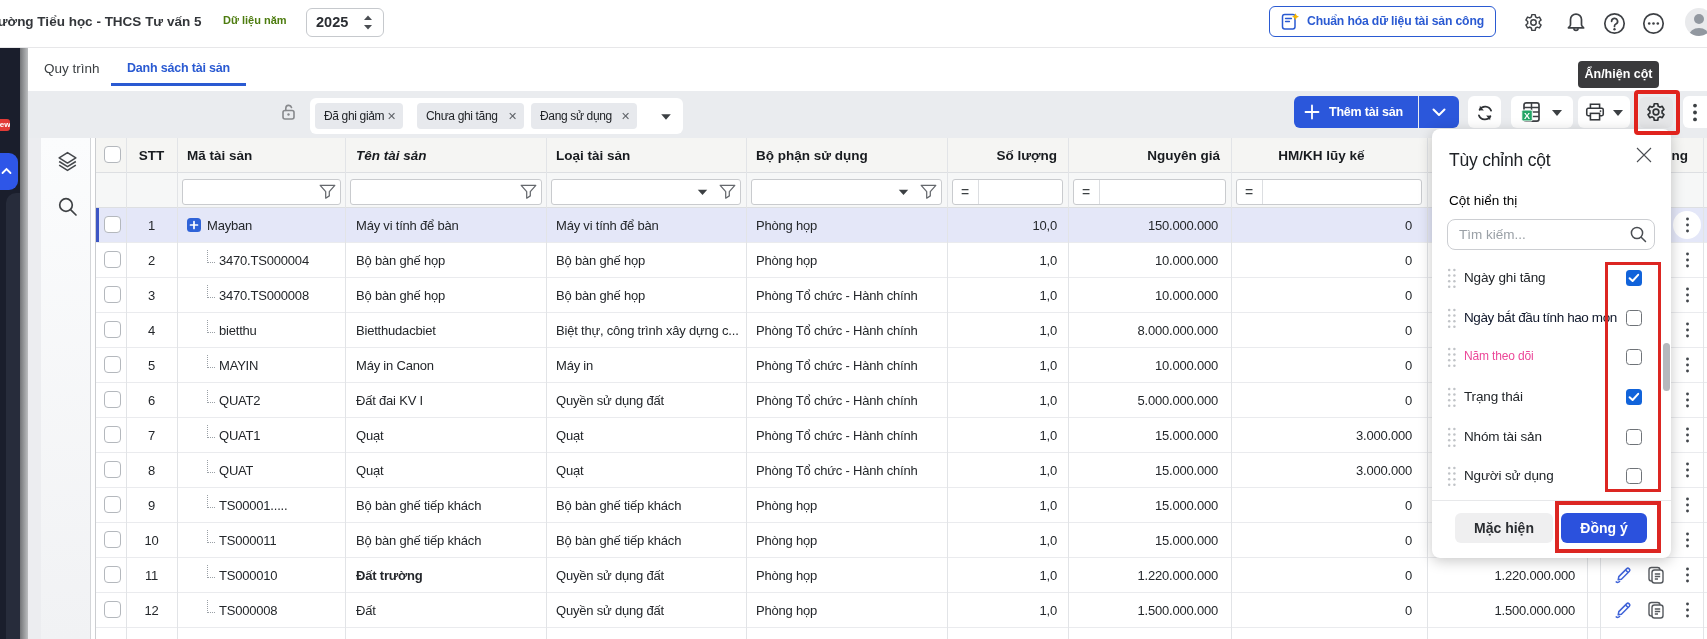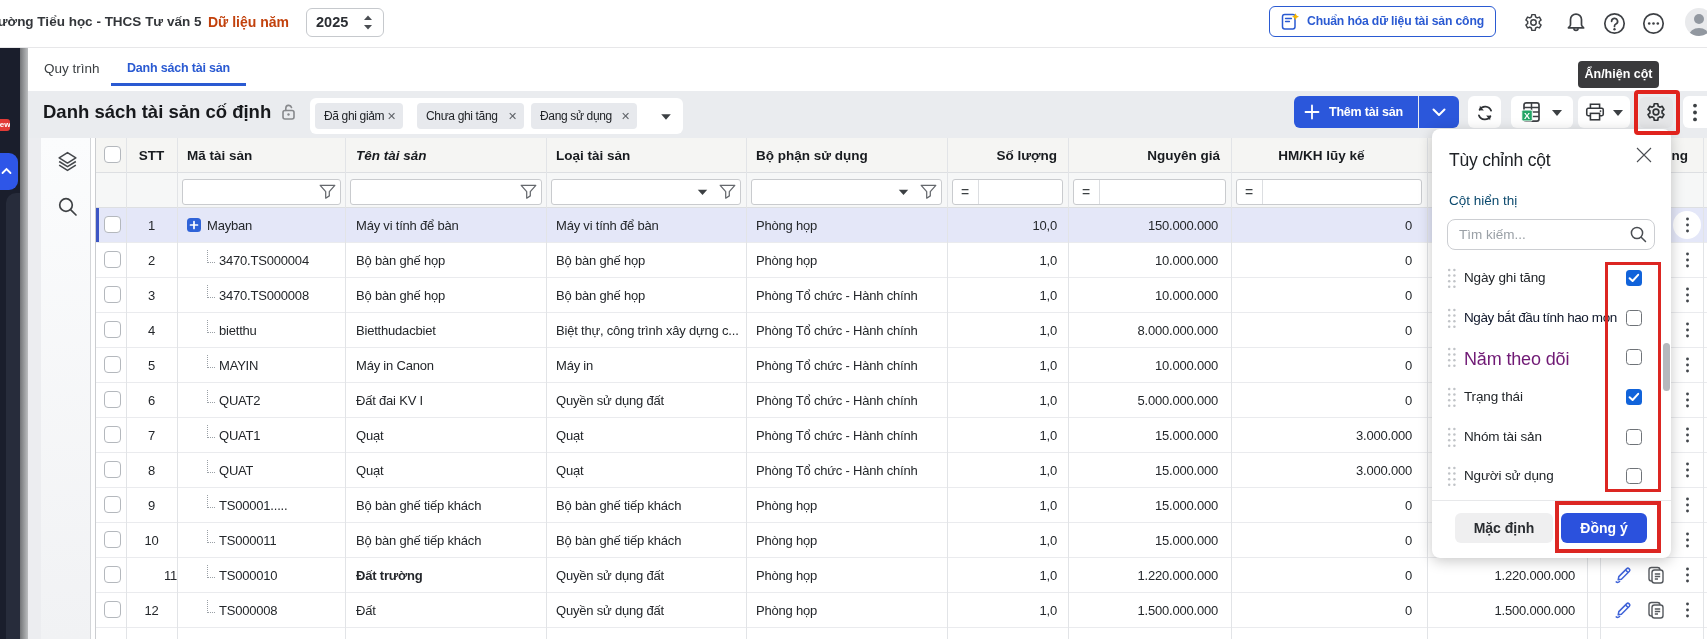--- a/index.html
+++ b/index.html
@@ -16,21 +16,21 @@
 <div class="a" style="left:0;top:47px;width:20px;height:592px;background:#1a1e2c;"></div>
 <div class="a" style="left:6px;top:193px;width:14px;height:446px;background:#272c3b;border-top-left-radius:10px;"></div>
 <div class="a" style="left:0;top:119px;width:10px;height:12px;background:#e23b36;border-radius:0 3px 3px 0;color:#fff;font-size:8px;font-weight:bold;line-height:12px;overflow:hidden;"><span style="margin-left:-6px;">New</span></div>
 <div class="a" style="left:-8px;top:153px;width:26px;height:37px;background:#2e56e8;border-radius:9px;"></div>
 <svg class="a" style="left:1px;top:167px;" width="11" height="8" viewBox="0 0 11 8">
       <polyline points="1.5,6 5.5,2 9.5,6" fill="none" stroke="#fff" stroke-width="1.8" stroke-linecap="round"></polyline>
     </svg>
 <div class="a" style="left:20px;top:47px;width:8px;height:592px;background:linear-gradient(90deg,#737578 0%,#9b9d9f 55%,#bcbec0 100%);"></div>
 <div class="a" style="left:0;top:0;width:1707px;height:48px;background:#fff;border-bottom:1px solid #e7e7e9;"></div>
 <div class="a" style="left:-15px;top:14px;font-size:13.5px;font-weight:bold;color:#33363a;white-space:nowrap;">Trường Tiểu học - THCS Tư vấn 5</div>
-<div class="a" style="left:208px;top:14px;font-size:14px;font-weight:bold;color:#c2410c;">Dữ liệu năm</div>
+<div class="a" style="left:223px;top:14px;font-size:11px;font-weight:bold;color:#4d7c0f;">Dữ liệu năm</div>
 <div class="a" style="left:306px;top:8px;width:78px;height:29px;border:1px solid #c6c9cd;border-radius:6px;background:#fff;"></div>
 <div class="a" style="left:316px;top:14px;font-size:14.5px;font-weight:bold;color:#2b2e33;">2025</div>
 <svg class="a" style="left:362px;top:14px;" width="12" height="17" viewBox="0 0 12 17">
       <path d="M2 6 L6 1.5 L10 6 Z" fill="#4a4d52"></path>
       <path d="M2 11 L6 15.5 L10 11 Z" fill="#4a4d52"></path>
     </svg>
 <div class="a" style="left:1269px;top:6px;width:227px;height:31px;border:1px solid #2a5ad2;border-radius:6px;background:#fff;"></div>
 <svg class="a" style="left:1281px;top:12px;" width="19" height="19" viewBox="0 0 19 19">
       <rect x="1.5" y="2.5" width="12.5" height="14.5" rx="2.2" fill="none" stroke="#2a5ad2" stroke-width="1.5"></rect>
       <path d="M4.5 6.5h6M4.5 9.5h4" stroke="#2a5ad2" stroke-width="1.3" stroke-linecap="round"></path>
@@ -65,21 +65,20 @@
       <circle cx="15" cy="15" r="14" fill="#e9eaec"></circle>
       <g clip-path="url(#avc)">
         <circle cx="15" cy="12" r="5" fill="#9298a0"></circle>
         <path d="M5 29a10 8 0 0 1 20 0Z" fill="#9298a0"></path>
       </g>
     </svg>
 <div class="a" style="left:44px;top:61px;font-size:13.5px;color:#3c4043;">Quy trình</div>
 <div class="a" style="left:127px;top:61px;font-size:12.5px;letter-spacing:-0.2px;font-weight:bold;color:#2a5ad2;">Danh sách tài sản</div>
 <div class="a" style="left:111px;top:83px;width:135px;height:3px;background:#2a5ad2;"></div>
 <div class="a" style="left:28px;top:91px;width:1679px;height:47px;background:#eaecef;"></div>
-<div class="a" style="left:43px;top:101px;font-size:18.5px;font-weight:bold;color:#17191c;">Danh sách tài sản cố định</div>
 <svg class="a" style="left:280px;top:103px;" width="18" height="18" viewBox="0 0 18 18">
       <rect x="3" y="7.5" width="11" height="8.5" rx="2" fill="none" stroke="#87898c" stroke-width="1.6"></rect>
       <path d="M5.8 7.5V5.2a2.9 2.9 0 0 1 5.7-.7" fill="none" stroke="#87898c" stroke-width="1.6" stroke-linecap="round"></path>
       <circle cx="8.5" cy="11.5" r="1.2" fill="#87898c"></circle>
     </svg>
 <div class="a" style="left:310px;top:98px;width:373px;height:36px;background:#fff;border-radius:6px;"></div>
 <div class="a" style="left:315px;top:103px;width:88px;height:26px;background:#e7e9ed;border-radius:4px;font-size:12px;letter-spacing:-0.25px;color:#212428;line-height:26px;text-align:left;"><span style="margin-left:9px;letter-spacing:-0.35px;">Đã ghi giảm</span><span style="position:absolute;right:7px;top:0;color:#5f6368;font-size:11px;">✕</span></div>
 <div class="a" style="left:417px;top:103px;width:107px;height:26px;background:#e7e9ed;border-radius:4px;font-size:12px;letter-spacing:-0.25px;color:#212428;line-height:26px;text-align:left;"><span style="margin-left:9px;letter-spacing:-0.35px;">Chưa ghi tăng</span><span style="position:absolute;right:7px;top:0;color:#5f6368;font-size:11px;">✕</span></div>
 <div class="a" style="left:531px;top:103px;width:106px;height:26px;background:#e7e9ed;border-radius:4px;font-size:12px;letter-spacing:-0.25px;color:#212428;line-height:26px;text-align:left;"><span style="margin-left:9px;letter-spacing:-0.35px;">Đang sử dụng</span><span style="position:absolute;right:7px;top:0;color:#5f6368;font-size:11px;">✕</span></div>
 <svg class="a" style="left:660px;top:113px;" width="12" height="8" viewBox="0 0 12 8">
@@ -376,21 +375,21 @@
 <div class="txt num" style="left:1231px;top:533px;width:181px;">0</div>
 <svg class="a" style="left:1685px;top:532px;" width="5" height="16" viewBox="0 0 5 16">
       <g fill="#42464b">
         <circle cx="2.5" cy="2" r="1.45"></circle>
         <circle cx="2.5" cy="8" r="1.45"></circle>
         <circle cx="2.5" cy="14" r="1.45"></circle>
       </g>
     </svg>
 <div class="hline" style="left:96px;top:592px;width:1611px;"></div>
 <div class="cb" style="left:104px;top:566px;"></div>
-<div class="txt" style="left:126px;top:568px;width:51px;text-align:right;">11</div>
+<div class="txt" style="left:126px;top:568px;width:51px;text-align:center;">11</div>
 <div class="a" style="left:207px;top:565px;width:8px;height:13px;border-left:1px dotted #9aa0a6;border-bottom:1px dotted #9aa0a6;"></div>
 <div class="txt" style="left:219px;top:568px;">TS000010</div>
 <div class="txt" style="left:356px;top:568px;width:184px;font-weight:bold;">Đất trường</div>
 <div class="txt" style="left:556px;top:568px;width:184px;">Quyền sử dụng đất</div>
 <div class="txt" style="left:756px;top:568px;width:185px;">Phòng họp</div>
 <div class="txt num" style="left:947px;top:568px;width:110px;">1,0</div>
 <div class="txt num" style="left:1068px;top:568px;width:150px;">1.220.000.000</div>
 <div class="txt num" style="left:1231px;top:568px;width:181px;">0</div>
 <div class="txt num" style="left:1427px;top:568px;width:148px;">1.220.000.000</div>
 <svg class="a" style="left:1613px;top:565px;" width="20" height="20" viewBox="0 0 20 20">
@@ -458,21 +457,21 @@
 <div class="vline" style="left:1231px;top:138px;height:501px;"></div>
 <div class="vline" style="left:1427px;top:138px;height:501px;"></div>
 <div class="vline" style="left:1587px;top:138px;height:501px;"></div>
 <div class="vline" style="left:1600px;top:138px;height:501px;"></div>
 <div class="vline" style="left:1703px;top:138px;height:501px;"></div>
 <div class="a" style="left:1432px;top:129px;width:239px;height:429px;background:#fff;border-radius:8px;box-shadow:0 3px 14px rgba(0,0,0,0.22);"></div>
 <div class="a" style="left:1449px;top:150px;font-size:17.5px;letter-spacing:-0.2px;color:#202327;">Tùy chỉnh cột</div>
 <svg class="a" style="left:1635px;top:146px;" width="18" height="18" viewBox="0 0 18 18">
       <path d="M2 2 L16 16 M16 2 L2 16" stroke="#4a4d52" stroke-width="1.1"></path>
     </svg>
-<div class="a" style="left:1449px;top:193px;font-size:13.5px;color:#0c4a6e;">Cột hiển thị</div>
+<div class="a" style="left:1449px;top:193px;font-size:13.5px;color:#000000;">Cột hiển thị</div>
 <div class="a" style="left:1447px;top:219px;width:208px;height:31px;background:#fff;border:1px solid #ccced2;border-radius:8px;"></div>
 <div class="a" style="left:1459px;top:227px;font-size:13.5px;color:#9aa0a6;">Tìm kiếm...</div>
 <svg class="a" style="left:1628px;top:224px;" width="21" height="21" viewBox="0 0 21 21">
       <circle cx="9" cy="9" r="5.6" fill="none" stroke="#4a4d52" stroke-width="1.5"></circle>
       <path d="M13.2 13.2 17.5 17.5" stroke="#4a4d52" stroke-width="1.5" stroke-linecap="round"></path>
     </svg>
 <svg class="a" style="left:1447px;top:268px;" width="10" height="21" viewBox="0 0 10 21">
       <g fill="#c0c3c7">
         <circle cx="2.2" cy="2" r="1.25"></circle>
         <circle cx="7.4" cy="2" r="1.25"></circle>
@@ -508,21 +507,21 @@
         <circle cx="2.2" cy="2" r="1.25"></circle>
         <circle cx="7.4" cy="2" r="1.25"></circle>
         <circle cx="2.2" cy="7.6" r="1.25"></circle>
         <circle cx="7.4" cy="7.6" r="1.25"></circle>
         <circle cx="2.2" cy="13.2" r="1.25"></circle>
         <circle cx="7.4" cy="13.2" r="1.25"></circle>
         <circle cx="2.2" cy="18.8" r="1.25"></circle>
         <circle cx="7.4" cy="18.8" r="1.25"></circle>
       </g>
     </svg>
-<div class="a" style="left:1464px;top:349px;font-size:18px;letter-spacing:-0.15px;color:#701a75;white-space:nowrap;">Năm theo dõi</div>
+<div class="a" style="left:1464px;top:349px;font-size:12px;letter-spacing:-0.15px;color:#ec4899;white-space:nowrap;">Năm theo dõi</div>
 <div class="a" style="left:1626px;top:349px;width:16px;height:16px;background:#fff;border:1.6px solid #6f7378;border-radius:3.5px;"></div>
 <svg class="a" style="left:1447px;top:387px;" width="10" height="21" viewBox="0 0 10 21">
       <g fill="#c0c3c7">
         <circle cx="2.2" cy="2" r="1.25"></circle>
         <circle cx="7.4" cy="2" r="1.25"></circle>
         <circle cx="2.2" cy="7.6" r="1.25"></circle>
         <circle cx="7.4" cy="7.6" r="1.25"></circle>
         <circle cx="2.2" cy="13.2" r="1.25"></circle>
         <circle cx="7.4" cy="13.2" r="1.25"></circle>
         <circle cx="2.2" cy="18.8" r="1.25"></circle>
@@ -557,18 +556,18 @@
         <circle cx="2.2" cy="13.2" r="1.25"></circle>
         <circle cx="7.4" cy="13.2" r="1.25"></circle>
         <circle cx="2.2" cy="18.8" r="1.25"></circle>
         <circle cx="7.4" cy="18.8" r="1.25"></circle>
       </g>
     </svg>
 <div class="a" style="left:1464px;top:468px;font-size:13.5px;letter-spacing:-0.15px;color:#212529;white-space:nowrap;">Người sử dụng</div>
 <div class="a" style="left:1626px;top:468px;width:16px;height:16px;background:#fff;border:1.6px solid #6f7378;border-radius:3.5px;"></div>
 <div class="a" style="left:1663px;top:343px;width:7px;height:48px;background:#b6b9bd;border-radius:4px;"></div>
 <div class="hline" style="left:1432px;top:500px;width:239px;background:#e7e8ea;"></div>
-<div class="a" style="left:1455px;top:513px;width:98px;height:30px;background:#efeff0;border-radius:6px;font-size:14px;font-weight:bold;color:#2a2d31;text-align:center;line-height:30px;">Mặc định</div>
+<div class="a" style="left:1455px;top:513px;width:98px;height:30px;background:#efeff0;border-radius:6px;font-size:14px;font-weight:bold;color:#2a2d31;text-align:center;line-height:30px;">Mặc hiện</div>
 <div class="a" style="left:1561px;top:513px;width:86px;height:30px;background:#2b51dd;border-radius:6px;font-size:14px;font-weight:bold;color:#fff;text-align:center;line-height:30px;">Đồng ý</div>
 <div class="a" style="left:1634px;top:90px;width:46px;height:45px;border:4.5px solid #e0231d;border-radius:4px;"></div>
 <div class="a" style="left:1605px;top:262px;width:56px;height:230px;border:3px solid #dc2622;"></div>
 <div class="a" style="left:1555px;top:501px;width:106px;height:52px;border:4px solid #dc2622;"></div>
 <div class="a" style="left:1578px;top:61px;width:81px;height:27px;background:#3a3a3c;border-radius:4px;color:#fff;font-size:12.5px;font-weight:bold;text-align:center;line-height:27px;">Ẩn/hiện cột</div>
 </div>
 </body></html>

